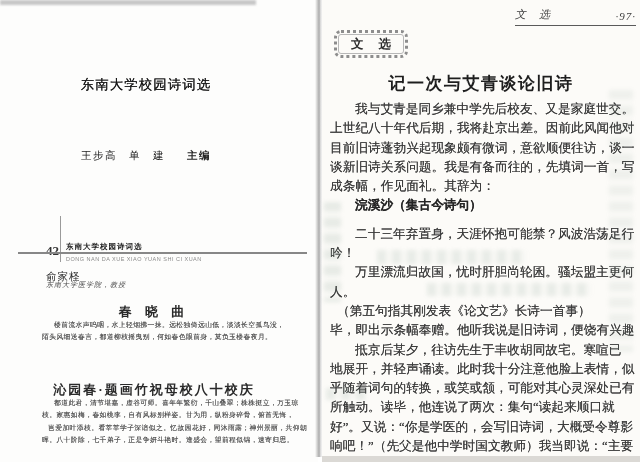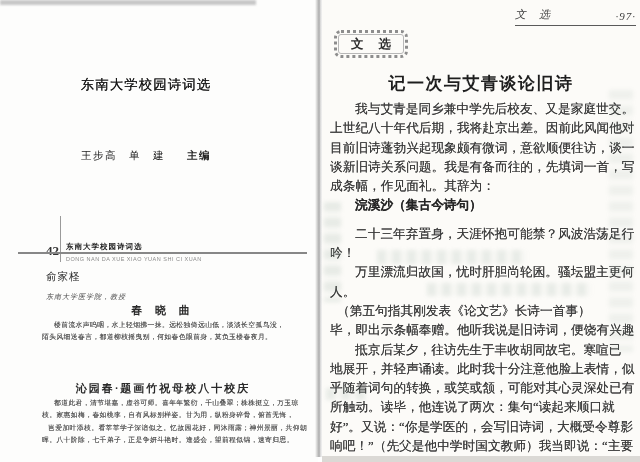--- a/index.html
+++ b/index.html
@@ -25,23 +25,23 @@
   }
   .cover-editors .role { font-weight:bold; margin-left:18px; }
 
   .p42-pagenum { position:absolute; left:46px; top:243px; font-size:13px; font-weight:bold; color:#333; }
   .p42-vline   { position:absolute; left:60px; top:216px; width:1px; height:46px; background:#9a9a9a; }
   .p42-runtitle{ position:absolute; left:66px; top:242px; font-size:7.5px; font-weight:bold; letter-spacing:1px; color:#222; }
   .p42-rule    { position:absolute; left:18px; top:252px; width:289px; height:2px; background:#878787; }
   .p42-pinyin  { position:absolute; left:66px; top:256px; font-size:5.5px; letter-spacing:0.5px; color:#8a8a8a;
                  font-family:"Liberation Sans","DejaVu Sans",sans-serif; }
   .p42-author  { position:absolute; left:46px; top:270px; font-size:10.5px; font-weight:normal; color:#222; letter-spacing:1px; }
-  .p42-affil   { position:absolute; left:46px; top:292px; font-size:7px; color:#4a4a4a; letter-spacing:1px; font-style:italic; }
+  .p42-affil   { position:absolute; left:46px; top:280px; font-size:7px; color:#4a4a4a; letter-spacing:1px; font-style:italic; }
 
-  .poem-title  { position:absolute; left:12px; width:302px; text-align:center; font-size:11px; font-weight:bold; color:#2a2a2a; letter-spacing:2px; }
+  .poem-title  { position:absolute; left:3px; width:302px; text-align:center; font-size:13px; font-weight:bold; color:#2a2a2a; letter-spacing:2px; }
   .pt1 { top:303px; letter-spacing:5px; }
   .pt2 { top:381px; }
 
   .poem-block  { position:absolute; left:42px; width:262px; font-size:6.8px; line-height:12px; color:#4f4f4f;
                  letter-spacing:0.4px; white-space:nowrap; text-shadow:0 0 0.5px #777; }
   .pb1 { top:319px; }
   .pb2 { top:397px; line-height:12.4px; }
   .pl-ind2 { padding-left:12px; }
   .pl-ind1 { padding-left:6px; }
 

